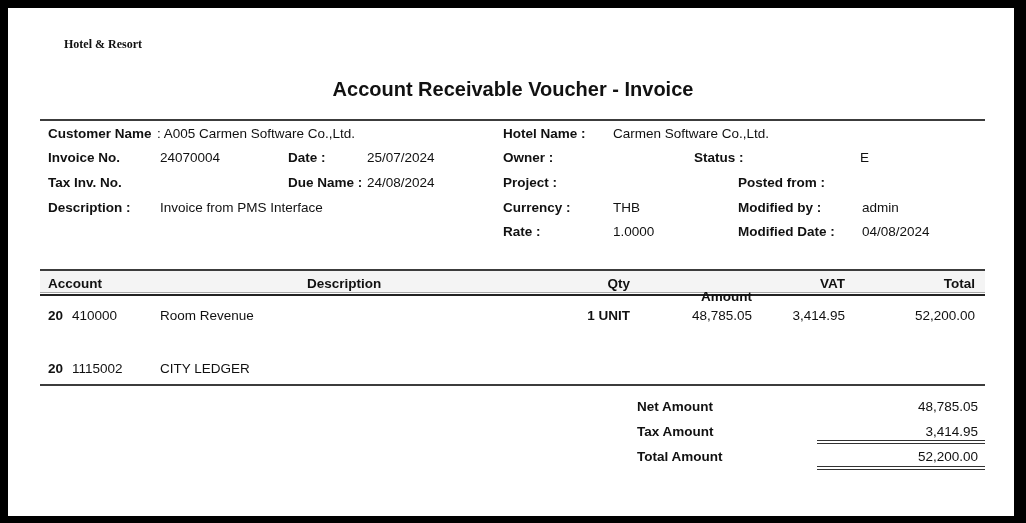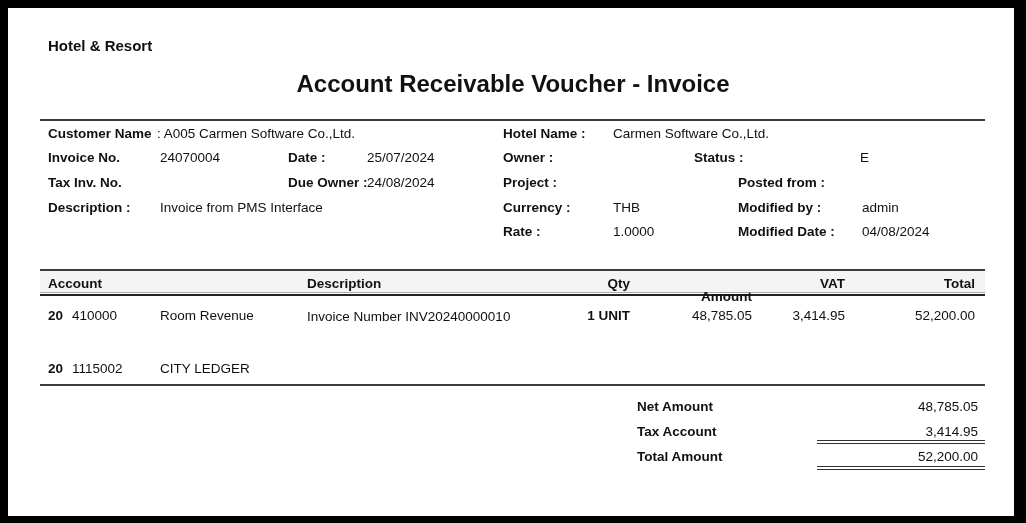--- a/index.html
+++ b/index.html
@@ -12,24 +12,24 @@
     overflow:hidden;
   }
   .page {
     position:absolute;
     left:8px; top:8px; right:12px; bottom:7px;
     background:#fff;
   }
   .abs { position:absolute; white-space:nowrap; }
   .b   { font-weight:bold; }
   .txt { font-size:13.5px; line-height:15px; }
-  .company { left:48px; top:37px; font-size:15px; font-weight:bold; }
+  .company { left:64px; top:37px; font-size:12px; font-weight:bold;font-family:Liberation Serif, serif; }
   .doc-title {
-    left:0; right:0; top:70px; text-align:center;
-    font-size:24px; font-weight:bold; white-space:nowrap;
+    left:0; right:0; top:78px; text-align:center;
+    font-size:20px; font-weight:bold; white-space:nowrap;
   }
   .rule { position:absolute; left:40px; width:945px; background:#3c3c3c; }
   .rule-top    { top:119px; height:2px; }
   .rule-tbltop { top:269px; height:2px; }
   .rule-hdr-lt { top:292px; height:1px; background:#a8a8a8; }
   .rule-hdr-dk { top:294px; height:2px; background:#222; }
   .rule-tblbot { top:384px; height:2px; }
   .hdr-bg {
     position:absolute; left:40px; width:945px; top:271px; height:21px;
     background:#f4f4f4;
@@ -63,21 +63,21 @@
 
 <div class="abs txt b" style="left:48px;top:150px;">Invoice No.</div>
 <div class="abs txt" style="left:160px;top:150px;">24070004</div>
 <div class="abs txt b" style="left:288px;top:150px;">Date :</div>
 <div class="abs txt" style="left:367px;top:150px;">25/07/2024</div>
 <div class="abs txt b" style="left:503px;top:150px;">Owner :</div>
 <div class="abs txt b" style="left:694px;top:150px;">Status :</div>
 <div class="abs txt" style="left:860px;top:150px;">E</div>
 
 <div class="abs txt b" style="left:48px;top:175px;">Tax Inv. No.</div>
-<div class="abs txt b" style="left:288px;top:175px;">Due Owner :</div>
+<div class="abs txt b" style="left:288px;top:175px;">Due Name :</div>
 <div class="abs txt" style="left:367px;top:175px;">24/08/2024</div>
 <div class="abs txt b" style="left:503px;top:175px;">Project :</div>
 <div class="abs txt b" style="left:738px;top:175px;">Posted from :</div>
 
 <div class="abs txt b" style="left:48px;top:200px;">Description :</div>
 <div class="abs txt" style="left:160px;top:200px;">Invoice from PMS Interface</div>
 <div class="abs txt b" style="left:503px;top:200px;">Currency :</div>
 <div class="abs txt" style="left:613px;top:200px;">THB</div>
 <div class="abs txt b" style="left:738px;top:200px;">Modified by :</div>
 <div class="abs txt" style="left:862px;top:200px;">admin</div>
@@ -97,40 +97,39 @@
 <div class="abs txt b right" style="left:540px;top:276px;width:90px;">Qty</div>
 <div class="abs txt b right" style="left:642px;top:276px;width:110px;margin-top:13px;">Amount</div>
 <div class="abs txt b right" style="left:745px;top:276px;width:100px;">VAT</div>
 <div class="abs txt b right" style="left:865px;top:276px;width:110px;">Total</div>
 
 <div>
   <div class="abs txt b" style="left:48px;top:308px;">20</div>
   <div class="abs txt" style="left:72px;top:308px;">410000</div>
   <div class="abs txt" style="left:160px;top:308px;">Room Revenue</div>
   <div class="desc-cell">
-    <div>Invoice Number INV20240000010</div>
   </div>
   <div class="abs txt right" style="left:540px;top:308px;width:90px;font-weight:bold;">1 UNIT</div>
   <div class="abs txt right" style="left:642px;top:308px;width:110px;">48,785.05</div>
   <div class="abs txt right" style="left:745px;top:308px;width:100px;">3,414.95</div>
   <div class="abs txt right" style="left:865px;top:308px;width:110px;">52,200.00</div>
 </div>
 
 <div>
   <div class="abs txt b" style="left:48px;top:361px;">20</div>
   <div class="abs txt" style="left:72px;top:361px;">1115002</div>
   <div class="abs txt" style="left:160px;top:361px;">CITY LEDGER</div>
 </div>
 
 <div class="rule rule-tblbot"></div>
 
 <div class="abs txt b" style="left:637px;top:399px;">Net Amount</div>
 <div class="abs txt right" style="left:820px;top:399px;width:158px;">48,785.05</div>
 
-<div class="abs txt b" style="left:637px;top:424px;">Tax Account</div>
+<div class="abs txt b" style="left:637px;top:424px;">Tax Amount</div>
 <div class="abs txt right" style="left:820px;top:424px;width:158px;">3,414.95</div>
 
 <div class="dbl-rule dbl-above-total"></div>
 
 <div class="abs txt b" style="left:637px;top:449px;">Total Amount</div>
 <div class="abs txt right" style="left:820px;top:449px;width:158px;">52,200.00</div>
 
 <div class="dbl-rule dbl-below-total"></div>
 
 </body></html>

